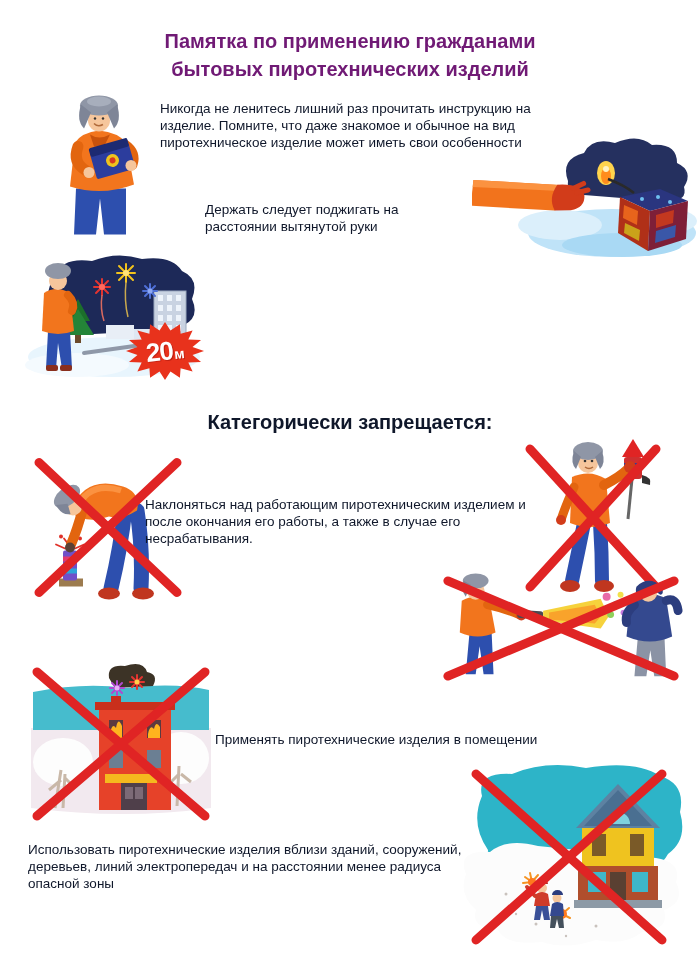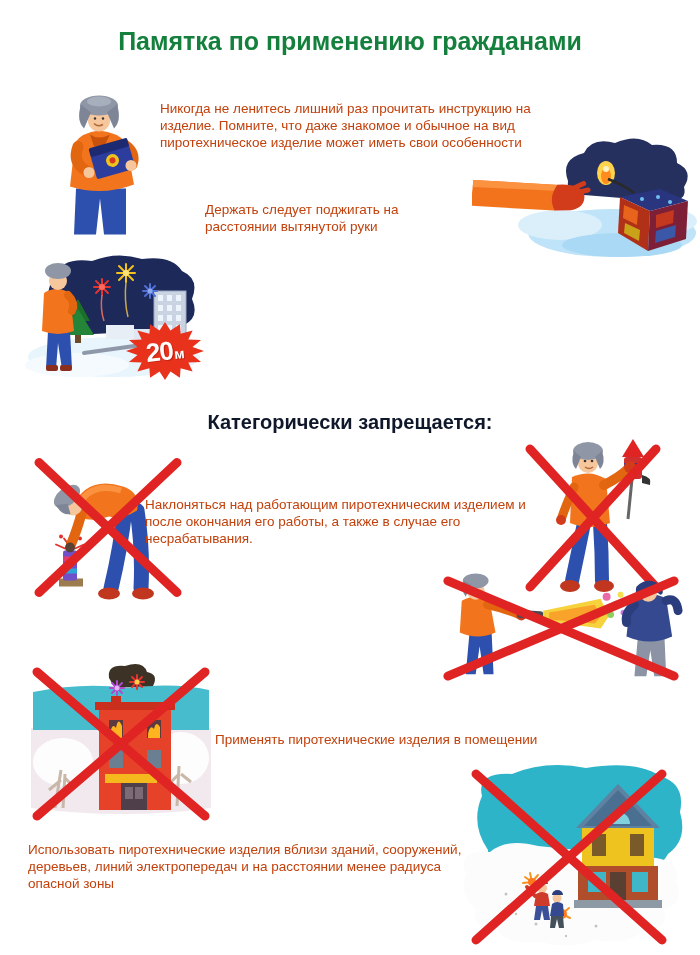--- a/index.html
+++ b/index.html
@@ -1,41 +1,42 @@
 <!DOCTYPE html>
 <html><head>
 <meta charset="utf-8">
 <style>
   *{box-sizing:border-box;margin:0;padding:0}
   html,body{background:#ffffff}
   .page{position:relative;width:700px;height:955px;background:#fff;
         font-family:"Liberation Sans",sans-serif;color:#333;overflow:hidden}
   .title{position:absolute;top:27px;left:0;width:100%;text-align:center;
-         font-size:25px;font-weight:bold;color:#15803d;line-height:28px}
+         font-size:20px;font-weight:bold;color:#701a75;line-height:28px}
   .title span{display:block}
-  .txt{position:absolute;font-size:13.5px;line-height:17px;color:#c2410c}
+  .txt{position:absolute;font-size:13.5px;line-height:17px;color:#0f172a}
   .heading{position:absolute;top:411px;left:0;width:100%;text-align:center;
            font-size:20px;font-weight:bold;color:#0f172a}
   .illus{position:absolute}
   .illus svg{width:100%;height:100%;display:block}
   .badge{position:absolute;left:126px;top:322px;width:78px;height:58px}
   .badge svg{position:absolute;left:0;top:0;width:100%;height:100%}
   .badge .btxt{position:absolute;left:0;top:0;right:0;bottom:0;display:flex;
                align-items:center;justify-content:center;color:#fff;font-weight:bold;
                transform:rotate(-6deg);text-shadow:1px 1px 0 rgba(120,0,0,.35)}
   .badge .num{font-size:26px;letter-spacing:-1px}
   .badge .unit{font-size:14px;margin-left:1px;margin-top:7px}
 </style>
 </head>
 <body>
 
 <div class="page">
 
   <h1 class="title">
     <span>Памятка по применению гражданами</span>
+    <span>бытовых пиротехнических изделий</span>
   </h1>
 
   <figure class="illus" style="left:42px;top:92px;width:125px;height:146px">
     <svg viewBox="0 0 125 145">
       <path d="M34 96 L32 142 L54 142 L58 106 L62 142 L84 142 L84 96 Z" fill="#2d4fae"></path>
       <path d="M33 50 Q40 40 57 38 Q76 40 84 50 L92 92 Q60 104 28 94 Z" fill="#f2751d"></path>
       <path d="M48 42 Q57 48 68 42 L62 54 L52 54 Z" fill="#c8520c"></path>
       <path d="M82 52 Q94 60 90 72" stroke="#e2650f" stroke-width="11" fill="none" stroke-linecap="round"></path>
       <g transform="rotate(-16 70 66)">
         <rect x="50" y="56" width="40" height="26" rx="2" fill="#2c3d9d"></rect>

